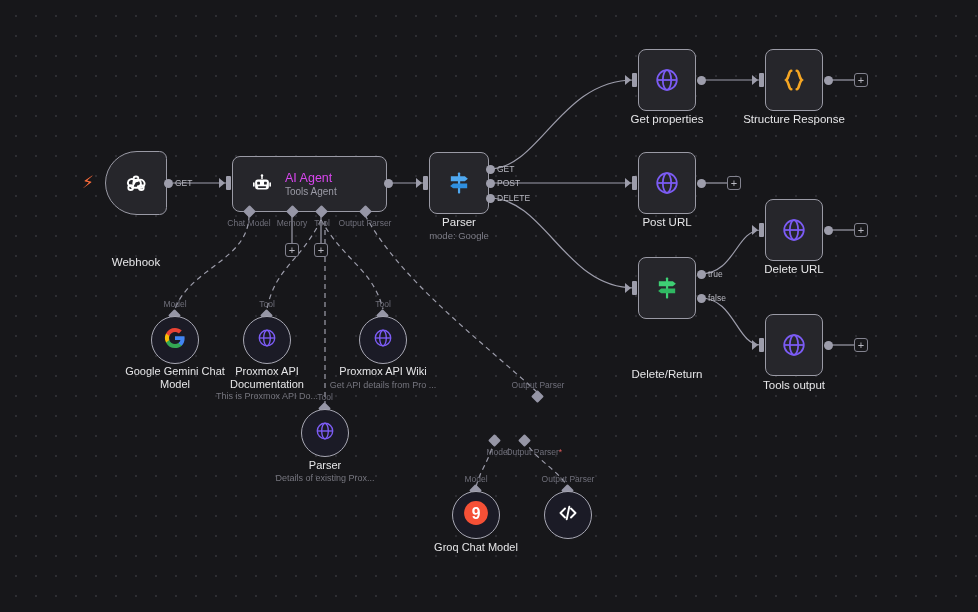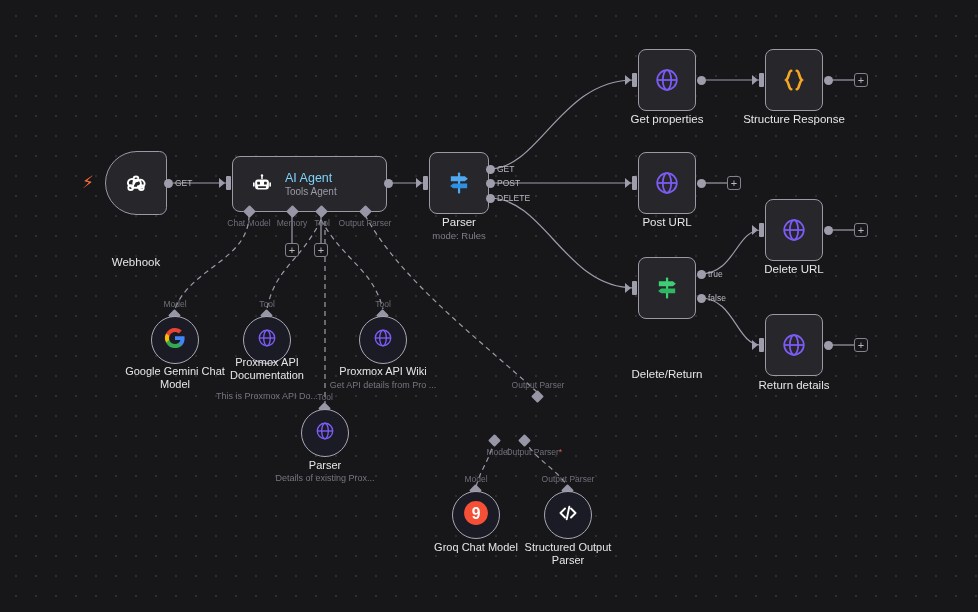--- a/index.html
+++ b/index.html
@@ -30,21 +30,21 @@
   .node.pill{border-radius:999px;background:#1d1d27;justify-content:flex-start;padding-left:14px;gap:12px;}
   .node .glyph{display:flex;align-items:center;justify-content:center;}
   .node-title{
     position:absolute;left:50%;transform:translateX(-50%);
     color:#e6e6e8;font-size:11.5px;white-space:nowrap;text-align:center;line-height:13px;
   }
   .node-sub{
     position:absolute;left:50%;transform:translateX(-50%);
     color:#7e7e88;font-size:9.5px;white-space:nowrap;text-align:center;line-height:12px;
   }
-  .inline-title{color:#7dd3fc;font-size:12.5px;line-height:15px;}
+  .inline-title{color:#d946ef;font-size:12.5px;line-height:15px;}
   .inline-sub{color:#9b9ba6;font-size:10px;line-height:12px;}
 
   
   .circnode{
     position:absolute;width:48px;height:48px;border-radius:50%;
     background:#1b1b26;border:1.3px solid #a8a8b4;
     display:flex;align-items:center;justify-content:center;box-sizing:border-box;
   }
   .circ-label{
     position:absolute;left:50%;transform:translateX(-50%);
@@ -190,21 +190,21 @@
       </svg>
     </span>
   </div>
   <div class="port" style="left:486px;top:165px;"></div>
   <div class="port" style="left:486px;top:179px;"></div>
   <div class="port" style="left:486px;top:194px;"></div>
   <div class="port-label" style="left:497px;top:164px;">GET</div>
   <div class="port-label" style="left:497px;top:178px;">POST</div>
   <div class="port-label" style="left:497px;top:193px;">DELETE</div>
   <div class="node-title" style="left:459px;top:216px;">Parser</div>
-  <div class="node-sub" style="left:459px;top:230px;">mode: Rules</div>
+  <div class="node-sub" style="left:459px;top:230px;">mode: Google</div>
 
   <div class="inarrow" style="left:625px;top:75px;"></div>
   <div class="inport" style="left:632px;top:73px;"></div>
   <div class="node" style="left:638px;top:49px;width:58px;height:62px;">
     <span class="glyph">
       <svg width="28" height="28" viewBox="0 0 24 24" fill="none" stroke="#7c5cf5" stroke-width="1.5">
         <circle cx="12" cy="12" r="8.4"></circle>
           <ellipse cx="12" cy="12" rx="3.6" ry="8.4"></ellipse>
           <path d="M3.6 12h16.8"></path>
       </svg>
@@ -280,21 +280,21 @@
     <span class="glyph">
       <svg width="28" height="28" viewBox="0 0 24 24" fill="none" stroke="#7c5cf5" stroke-width="1.5">
         <circle cx="12" cy="12" r="8.4"></circle>
           <ellipse cx="12" cy="12" rx="3.6" ry="8.4"></ellipse>
           <path d="M3.6 12h16.8"></path>
       </svg>
     </span>
   </div>
   <div class="port" style="left:824px;top:341px;"></div>
   <div class="plusbtn" style="left:854px;top:338px;">+</div>
-  <div class="node-title" style="left:794px;top:379px;">Return details</div>
+  <div class="node-title" style="left:794px;top:379px;">Tools output</div>
 
   <div class="conn-label" style="left:175px;top:299px;">Model</div>
   <div class="diamond" style="left:170px;top:311px;"></div>
   <div class="circnode" style="left:151px;top:316px;">
     <span class="glyph">
       <svg width="22" height="22" viewBox="0 0 24 24">
         <path fill="#4285F4" d="M22.5 12.25c0-.78-.07-1.53-.2-2.25H12v4.26h5.9a5.05 5.05 0 0 1-2.19 3.31v2.76h3.54c2.08-1.91 3.25-4.73 3.25-8.08z"></path>
         <path fill="#34A853" d="M12 23c2.96 0 5.45-.98 7.26-2.67l-3.54-2.76c-.98.66-2.24 1.05-3.72 1.05-2.86 0-5.28-1.93-6.15-4.53H2.2v2.85A11 11 0 0 0 12 23z"></path>
         <path fill="#FBBC05" d="M5.85 14.09a6.6 6.6 0 0 1 0-4.18V7.06H2.2a11 11 0 0 0 0 9.88l3.65-2.85z"></path>
         <path fill="#EA4335" d="M12 5.38c1.62 0 3.06.56 4.2 1.64l3.15-3.15C17.45 2.09 14.96 1 12 1A11 11 0 0 0 2.2 7.06l3.65 2.85C6.72 7.31 9.14 5.38 12 5.38z"></path>
@@ -307,21 +307,21 @@
   <div class="diamond" style="left:262px;top:311px;"></div>
   <div class="circnode" style="left:243px;top:316px;">
     <span class="glyph">
       <svg width="22" height="22" viewBox="0 0 24 24" fill="none" stroke="#7c5cf5" stroke-width="1.5">
         <circle cx="12" cy="12" r="8.4"></circle>
           <ellipse cx="12" cy="12" rx="3.6" ry="8.4"></ellipse>
           <path d="M3.6 12h16.8"></path>
       </svg>
     </span>
   </div>
-  <div class="circ-label wrap" style="left:267px;top:356px;">Proxmox API Documentation</div>
+  <div class="circ-label wrap" style="left:267px;top:365px;">Proxmox API Documentation</div>
   <div class="circ-sub" style="left:267px;top:391px;">This is Proxmox API Do...</div>
 
   <div class="conn-label" style="left:383px;top:299px;">Tool</div>
   <div class="diamond" style="left:378px;top:311px;"></div>
   <div class="circnode" style="left:359px;top:316px;">
     <span class="glyph">
       <svg width="22" height="22" viewBox="0 0 24 24" fill="none" stroke="#7c5cf5" stroke-width="1.5">
         <circle cx="12" cy="12" r="8.4"></circle>
           <ellipse cx="12" cy="12" rx="3.6" ry="8.4"></ellipse>
           <path d="M3.6 12h16.8"></path>
@@ -368,15 +368,14 @@
   <div class="diamond" style="left:563px;top:486px;"></div>
   <div class="circnode" style="left:544px;top:491px;">
     <span class="glyph">
       <svg width="24" height="24" viewBox="0 0 24 24" fill="none" stroke="#ffffff" stroke-width="1.9" stroke-linecap="round" stroke-linejoin="round">
         <path d="M9 7.5 4.5 12 9 16.5"></path>
           <path d="M15 7.5 19.5 12 15 16.5"></path>
           <path d="M13.3 5.6 10.7 18.4"></path>
       </svg>
     </span>
   </div>
-  <div class="circ-label wrap" style="left:568px;top:541px;">Structured Output Parser</div>
 
 </div>
 
 </body></html>

